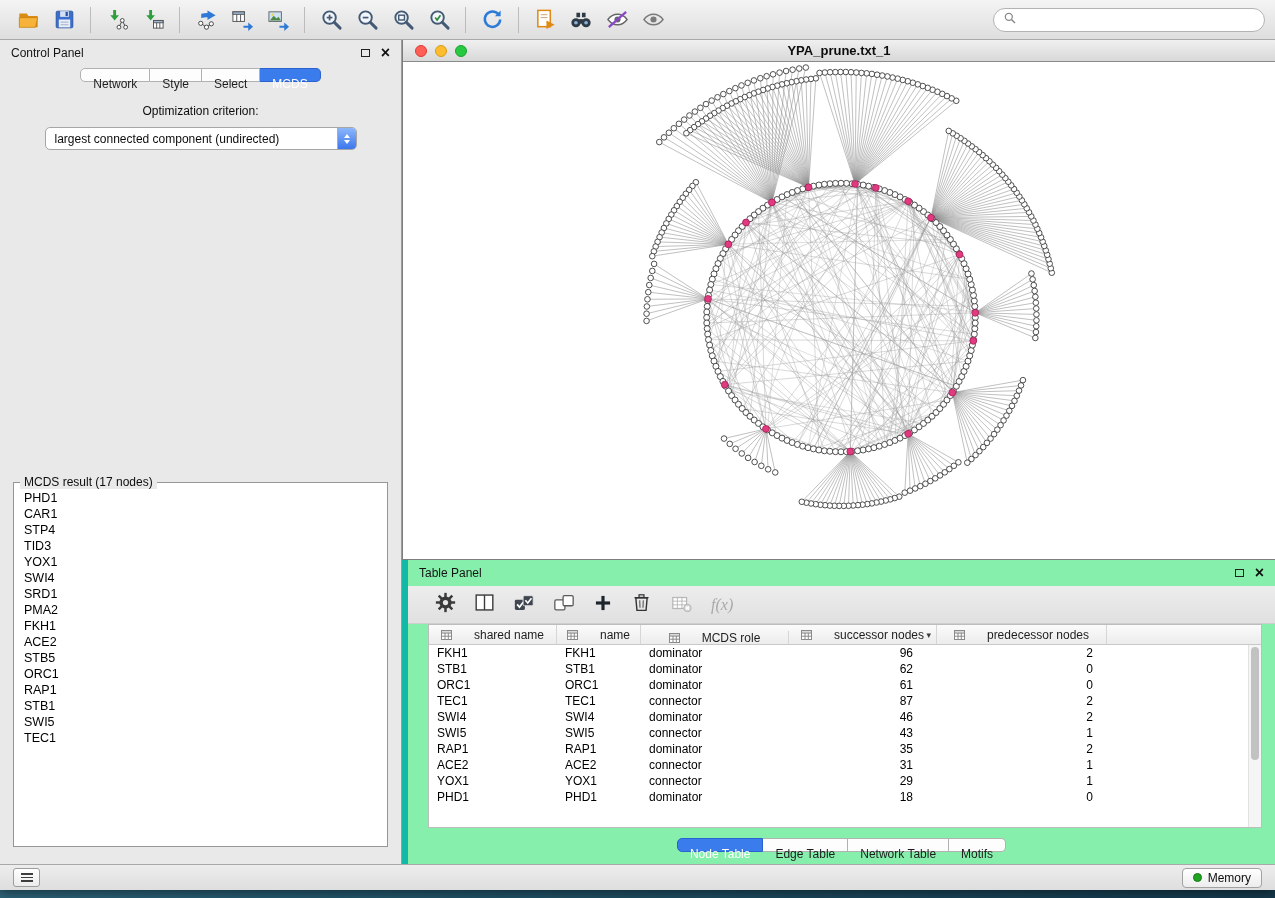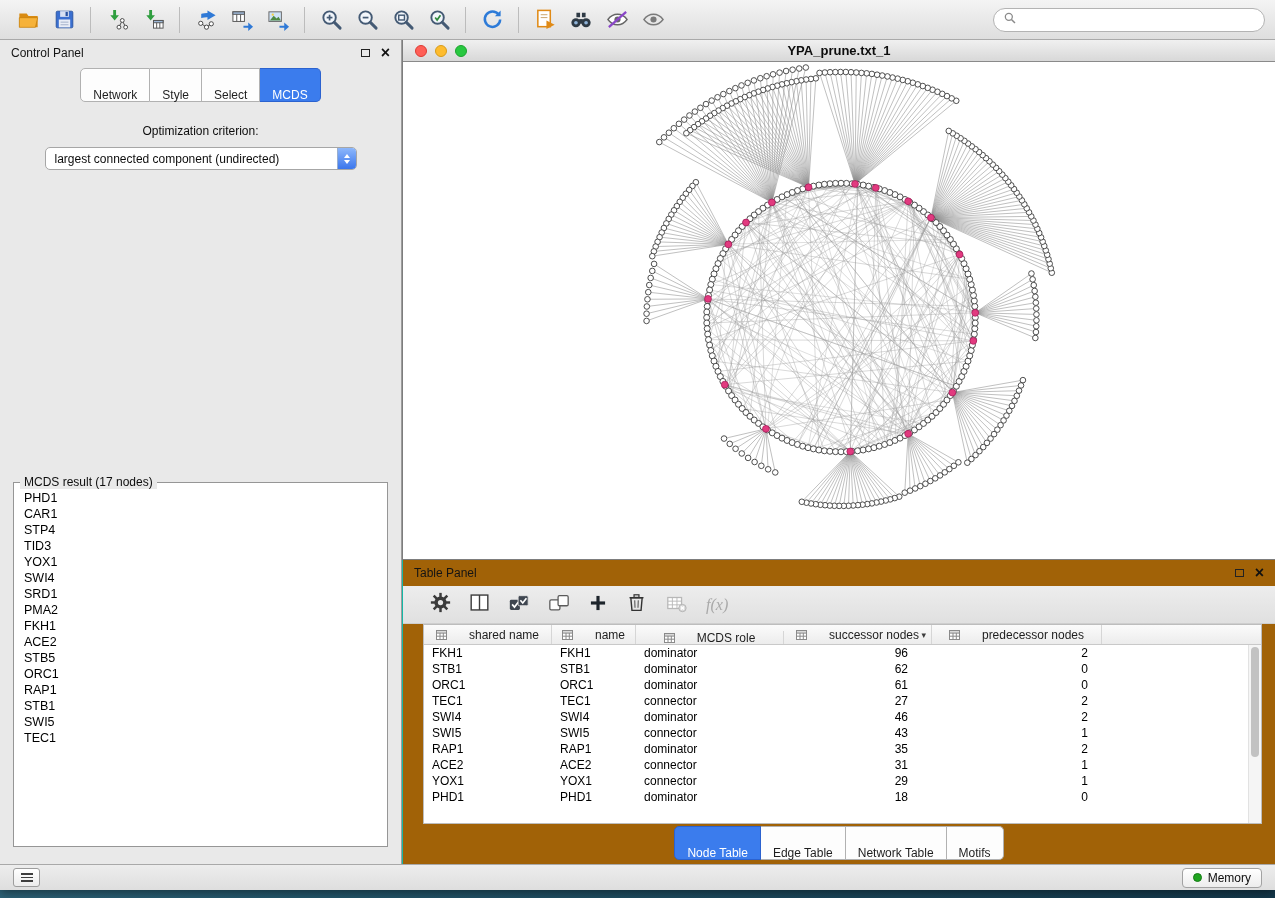--- a/index.html
+++ b/index.html
@@ -27,21 +27,21 @@
 
   
   .control-panel { flex:0 0 402px; width:402px; border-right:1px solid #9d9d9d;
     display:flex; flex-direction:column; background:#e9e9e9; }
   .panel-titlebar { flex:0 0 26px; display:flex; align-items:center; padding:0 11px; font-size:12px; color:#141414; }
   .pt-icons { margin-left:auto; display:flex; align-items:center; gap:11px; }
   .float-ico { width:9px; height:8px; border:1.5px solid #222; display:inline-block; }
   .close-ico { font-size:16px; font-weight:bold; color:#111; line-height:1; }
 
   .segtabs { display:flex; justify-content:center; margin:2px 0 4px; }
-  .seg { font-size:12px; height:21px; line-height:21px; padding:16px 12px;
+  .seg { font-size:12px; height:14px; line-height:21px; padding:5px 12px;
     background:#fdfdfd; border:1px solid #b1b1b1; border-left:none; color:#1e1e1e; white-space:nowrap; }
   .seg:first-child { border-left:1px solid #b1b1b1; border-radius:5px 0 0 5px; }
   .seg:last-child { border-radius:0 5px 5px 0; }
   .seg.active { background:#3b7ced; border-color:#2b62cf; color:#fff; }
 
   .opt-label { text-align:center; font-size:12px; margin-top:18px; color:#0d0d0d; }
   .dropdown { width:312px; height:23px; margin:9px auto 0; background:#fff;
     border:1px solid #a6a6a6; border-radius:5px; display:flex; align-items:center; overflow:hidden; }
   .dropdown .val { flex:1; font-size:12px; padding-left:9px; color:#0d0d0d; white-space:nowrap; }
   .stepper { width:19px; height:100%; flex:0 0 19px; background:linear-gradient(#8db7fb,#3b76ec);
@@ -72,22 +72,22 @@
   .lights { position:absolute; left:12px; top:5px; display:flex; gap:8px; }
   .lights i { width:12px; height:12px; border-radius:50%; display:block; }
   .light-r { background:#ff5f57; border:1px solid #dd3b33; }
   .light-y { background:#febc2e; border:1px solid #d89c19; }
   .light-g { background:#28c840; border:1px solid #1da32f; }
   .net-title { font-size:13px; font-weight:bold; color:#0d0d0d; }
   .net-canvas { flex:1; position:relative; background:#fff; }
   .net-canvas svg { position:absolute; inset:0; width:100%; height:100%; }
 
   
-  .table-panel { flex:1; display:flex; flex-direction:column; background:#a16207;
-    border-left:1px solid #14b8a6; min-height:0; }
+  .table-panel { flex:1; display:flex; flex-direction:column; background:#86efac;
+    border-left:6px solid #14b8a6; min-height:0; }
   .tp-toolbar { flex:0 0 38px; background:linear-gradient(#ededed,#e0e0e0); border-bottom:1px solid #cecece;
     display:flex; align-items:center; gap:18px; padding:0 0 0 27px; }
   .tp-btn { display:flex; align-items:center; justify-content:center; }
   .fx { font-family:Liberation Serif, serif; font-style:italic; font-size:16px; color:#a9a9a9; }
 
   .tablewrap { flex:1; margin:0 13px 0 20px; background:#fff; border:1px solid #bdbdbd;
     position:relative; overflow:hidden; min-height:0; }
   .thead { display:flex; height:20px; background:linear-gradient(#fbfbfb,#ececec); border-bottom:1px solid #c9c9c9; }
   .th { display:flex; align-items:center; justify-content:center; gap:22px; font-size:12px; color:#1e1e1e;
     border-right:1px solid #d6d6d6; position:relative; white-space:nowrap; }
@@ -1369,21 +1369,21 @@
                 <div class="td c0" style="width: 128px;">ORC1</div>
                 <div class="td c1" style="width: 84px;">ORC1</div>
                 <div class="td c2" style="width: 148px;">dominator</div>
                 <div class="td c3 num" style="width: 148px;">61</div>
                 <div class="td c4 num" style="width: 170px;">0</div>
               </div>
               <div class="tr">
                 <div class="td c0" style="width: 128px;">TEC1</div>
                 <div class="td c1" style="width: 84px;">TEC1</div>
                 <div class="td c2" style="width: 148px;">connector</div>
-                <div class="td c3 num" style="width: 148px;">27</div>
+                <div class="td c3 num" style="width: 148px;">87</div>
                 <div class="td c4 num" style="width: 170px;">2</div>
               </div>
               <div class="tr">
                 <div class="td c0" style="width: 128px;">SWI4</div>
                 <div class="td c1" style="width: 84px;">SWI4</div>
                 <div class="td c2" style="width: 148px;">dominator</div>
                 <div class="td c3 num" style="width: 148px;">46</div>
                 <div class="td c4 num" style="width: 170px;">2</div>
               </div>
               <div class="tr">

